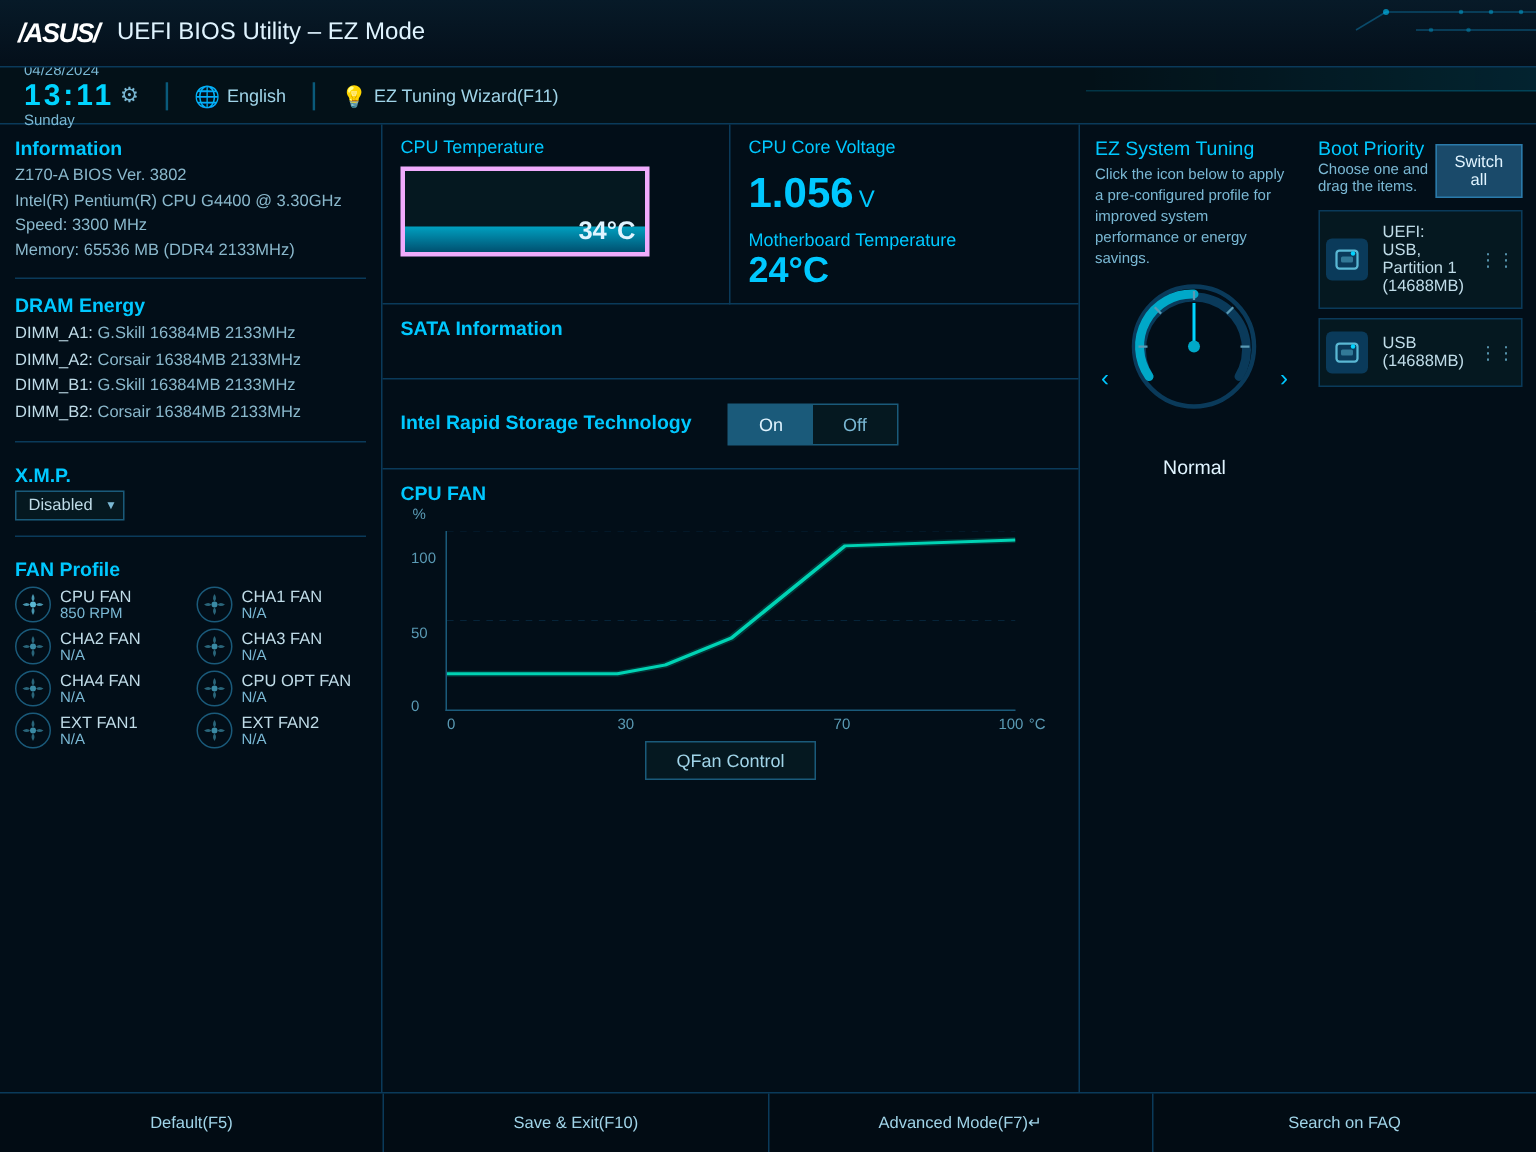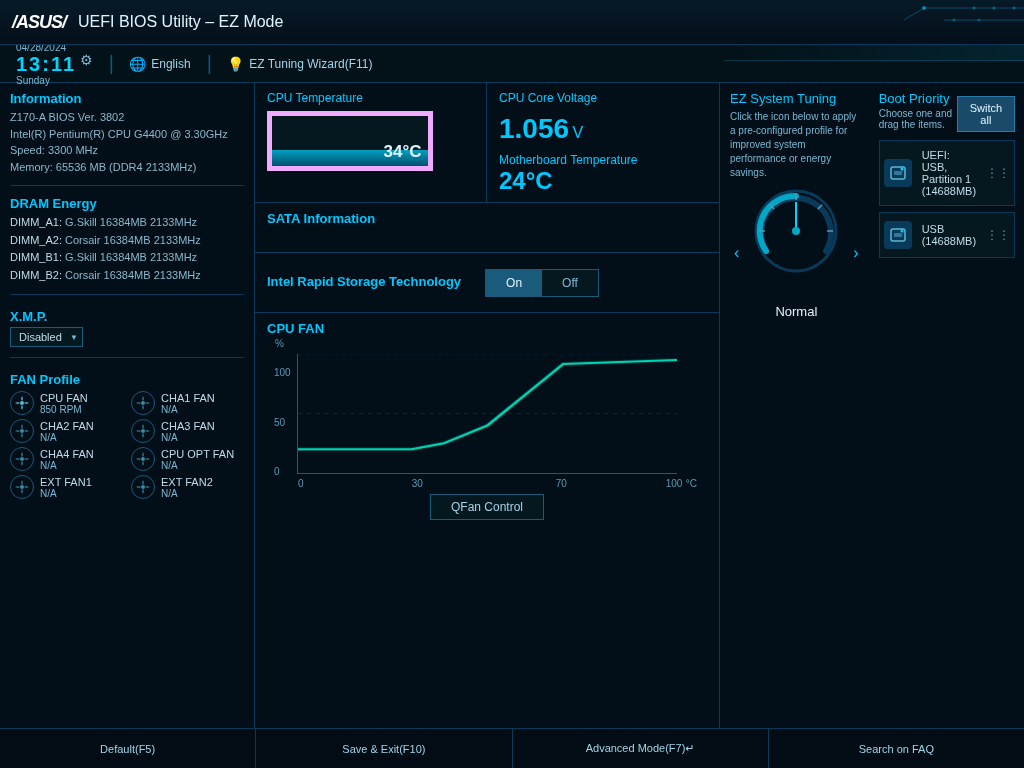--- a/index.html
+++ b/index.html
@@ -460,21 +460,21 @@
     <circle cx="190" cy="8" r="1.5" fill="#00c8ff" opacity="0.4"></circle>
     <line x1="200" y1="20" x2="120" y2="20" stroke="#0a4a6a" stroke-width="1"></line>
     <circle cx="130" cy="20" r="1.5" fill="#00c8ff" opacity="0.3"></circle>
     <circle cx="155" cy="20" r="1.5" fill="#00c8ff" opacity="0.3"></circle>
   </svg>
 </div>
 
 <div id="topbar">
   <div id="datetime">
     <span id="date-text">04/28/2024</span>
-    <div style="display:flex;gap:4px;">
+    <div style="display:flex;align-items:center;gap:4px;">
       <span id="time-text">13:11</span>
       <span style="color:#7ab8d4;cursor:pointer;font-size:14px;">⚙</span>
     </div>
     <span style="color:#7ab8d4;font-size:10px;">Sunday</span>
   </div>
   <span class="topbar-divider">|</span>
   <button id="lang-btn">
     <span style="font-size:14px;">🌐</span>
     <span>English</span>
   </button>
@@ -665,21 +665,21 @@
     </div>
   </div>
 
   <div id="mid-panel">
 
     <div id="mid-top">
 
       <div id="cpu-temp-section">
         <div class="metric-title">CPU Temperature</div>
         <div style="position:relative;height:70px;width:100%;margin-top:6px;">
-          <div style="width:80%;height:60px;background:#051820;border:5px solid #f0abfc;position:relative;display:flex;align-items:flex-end;">
+          <div style="width:80%;height:60px;background:#051820;border:3px solid #f0abfc;position:relative;display:flex;align-items:flex-end;">
             <div style="width:100%;height:32%;background:linear-gradient(180deg,#00a0c0 0%,#005070 100%);"></div>
             <span style="position:absolute;bottom:4px;right:6px;color:#e0f4ff;font-size:17px;font-weight:bold;">34°C</span>
           </div>
         </div>
       </div>
 
       <div class="mid-top-right" style="padding:8px 12px;">
         <div class="metric-title">CPU Core Voltage</div>
         <div style="margin:4px 0;">
           <span class="voltage-value">1.056</span>

